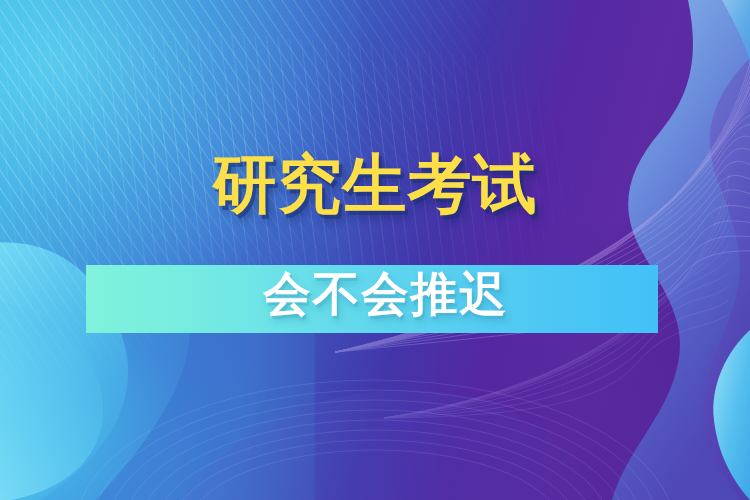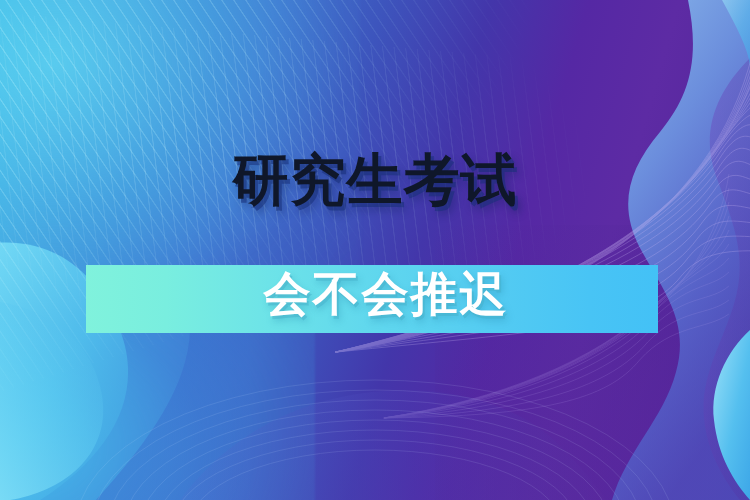--- a/index.html
+++ b/index.html
@@ -161,24 +161,24 @@
 
   
   .title {
     position: absolute;
     left: 0;
     right: 0;
     top: 152px;
     text-align: center;
     font-family: "DejaVu Sans", "Liberation Sans", sans-serif;
     font-weight: 700;
-    font-size: 56px;
+    font-size: 64px;
     line-height: 1;
     letter-spacing: 1px;
-    color: #0f172a;
+    color: #fde047;
     text-shadow:
        3px 4px 0px rgba(24,48,120,0.55),
        5px 7px 9px rgba(16,32,90,0.42);
     white-space: nowrap;
   }
 
   
   .sub-band {
     position: absolute;
     left: 86px;

